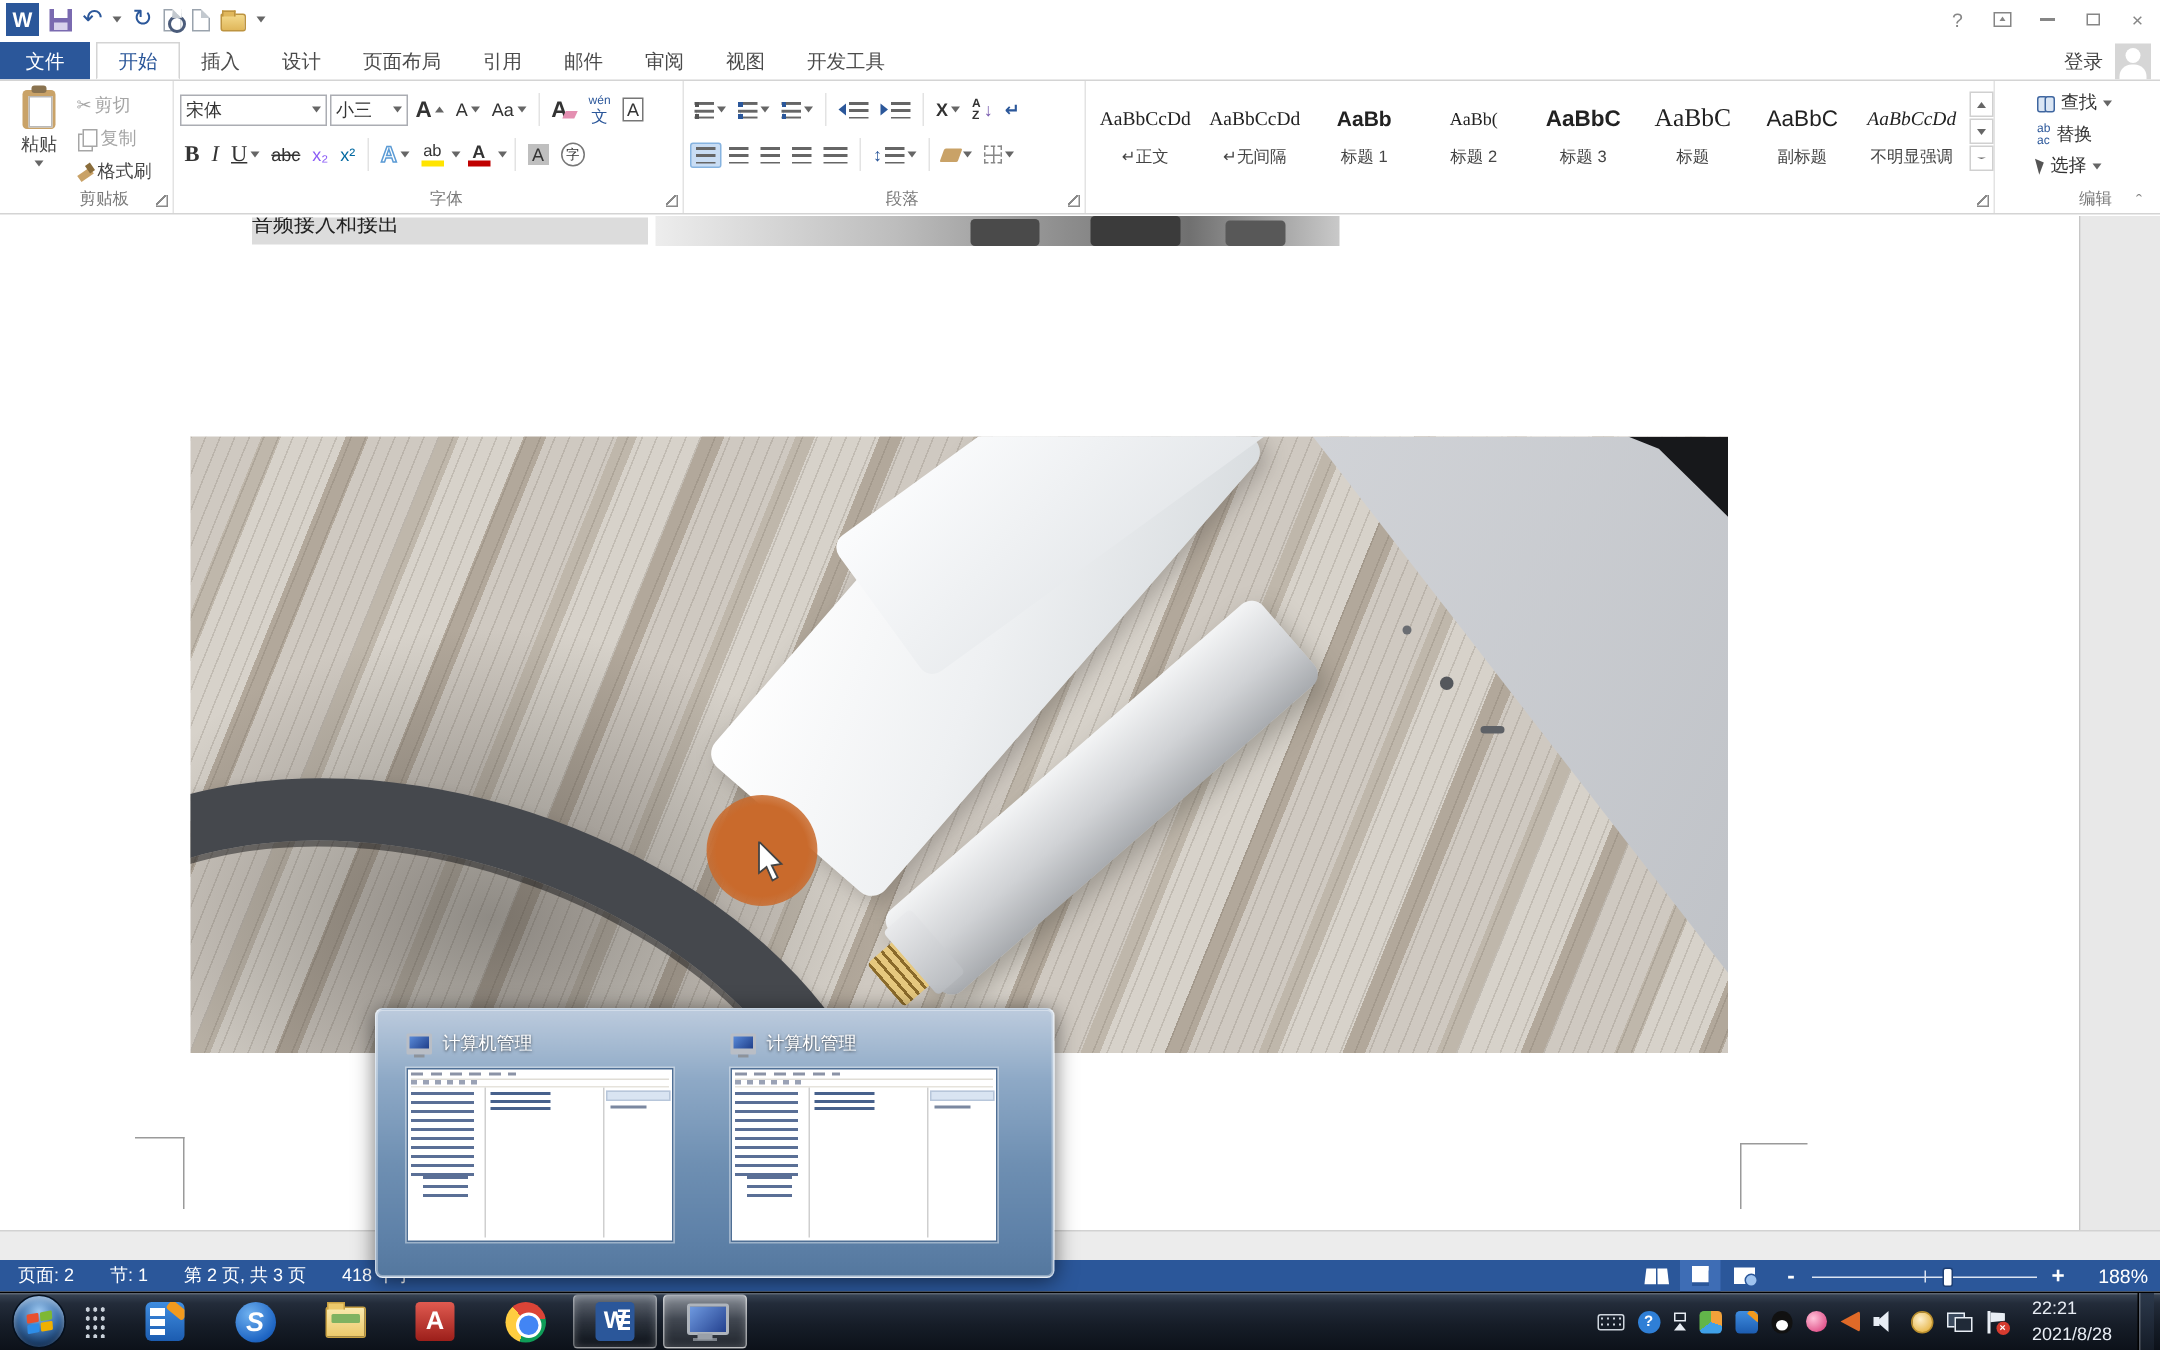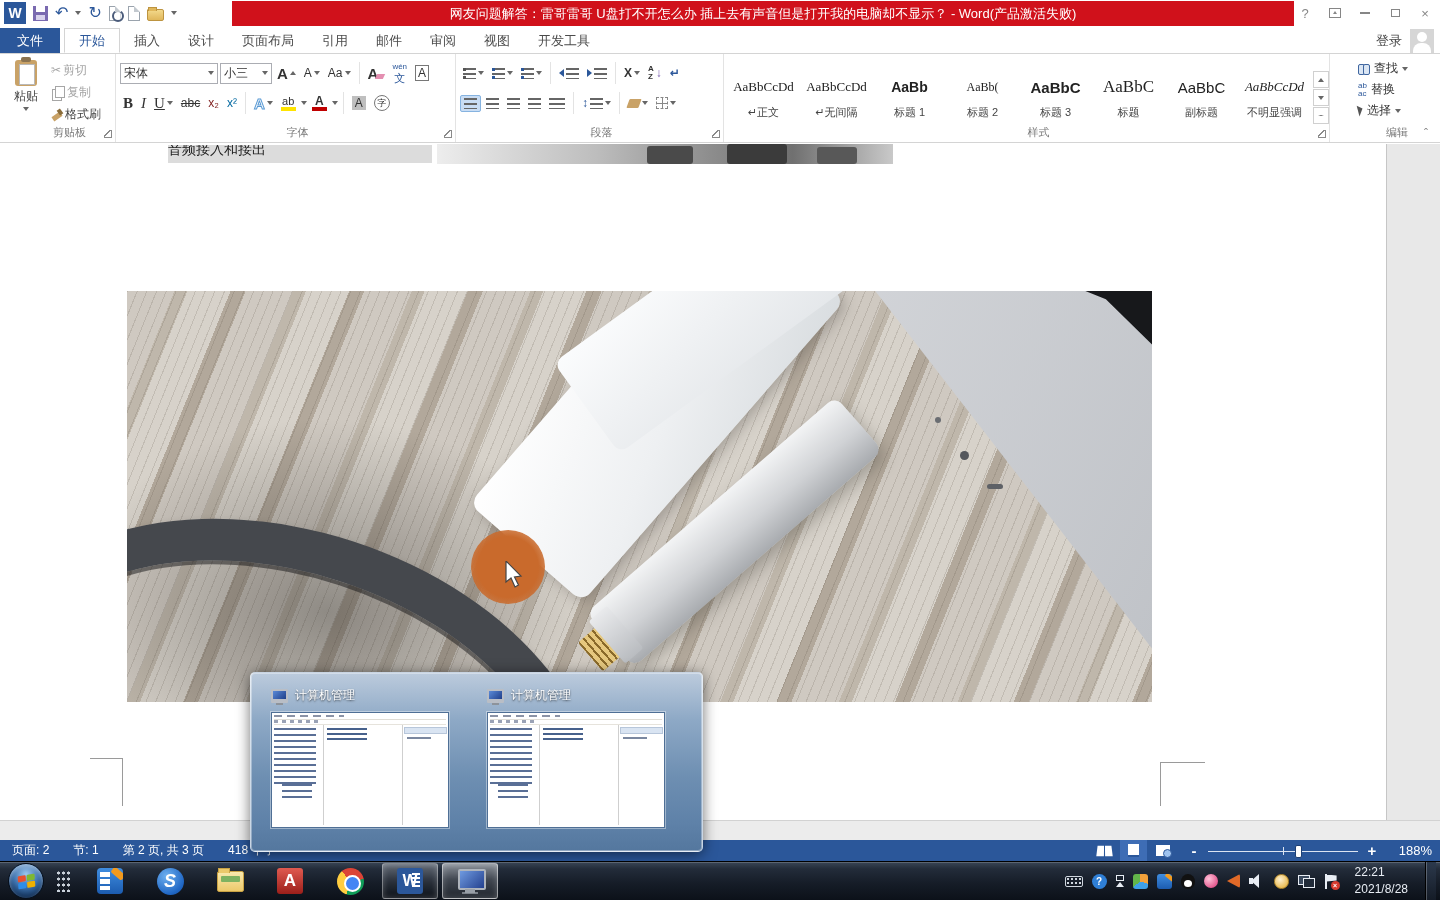--- a/index.html
+++ b/index.html
@@ -78,21 +78,21 @@
   .ic-lines { display:inline-block; width:13px; height:11px; background:repeating-linear-gradient(180deg,#666 0 2px,transparent 2px 5px); }
   .ic-bul { border-left:3px dotted #555; padding-left:3px; }
   .ic-num { border-left:3px dotted #2b579a; padding-left:3px; }
   .tri-l { width:0; height:0; border-top:4px solid transparent; border-bottom:4px solid transparent; border-right:5px solid #2b579a; display:inline-block; }
   .tri-r { width:0; height:0; border-top:4px solid transparent; border-bottom:4px solid transparent; border-left:5px solid #2b579a; display:inline-block; }
   .sortAZ { display:inline-flex; flex-direction:column; font-size:8px; line-height:1; color:#333; font-weight:bold; }
   .active-toggle { background:#c9ddf4; border:1px solid #86b3e0; }
   .ic-bucket { display:inline-block; width:12px; height:9px; background:#c9a267; transform:skewX(-20deg); border-radius:1px; }
   .ic-border4 { display:inline-block; width:12px; height:12px; border:1px dashed #888; background:linear-gradient(#888,#888) center/100% 1px no-repeat, linear-gradient(#888,#888) center/1px 100% no-repeat; }
   
-  .g-styles { width:606px; display:flex;align-items:flex-end; }
+  .g-styles { width:606px; display:flex; }
   .chips { display:flex; gap:2px; padding-top:2px; }
   .chip { width:71px; height:56px; border:1px solid transparent; border-radius:2px; display:flex; flex-direction:column; justify-content:flex-end; align-items:center; overflow:hidden; }
   .chip .prev { font-family:"Liberation Serif",serif; font-size:13px; color:#222; white-space:nowrap; flex:1; display:flex; align-items:center; }
   .chip .nm { font-size:11px; color:#444; padding-bottom:3px; white-space:nowrap; }
   .chip.h1 .prev { font-size:14px; font-weight:bold; font-family:"Liberation Sans",sans-serif; }
   .chip.h2 .prev { font-size:12px; }
   .chip.h3 .prev { font-size:15px; font-weight:bold; font-family:"Liberation Sans",sans-serif; }
   .chip.tt .prev { font-size:17px; }
   .chip.st .prev { font-size:15px; font-family:"Liberation Sans",sans-serif; }
   .chip.em .prev { font-style:italic; }
@@ -245,21 +245,20 @@
     <span class="logo">W</span>
     <span class="i-save"></span>
     <span class="i-undo">↶</span>
       <span class="car"></span>
     <span class="i-redo">↻</span>
     <span class="i-page i-preview"></span>
     <span class="i-page"></span>
     <span class="i-open"></span>
     <span class="car"></span>
   </div>
-  <div class="banner">网友问题解答：雷哥雷哥 U盘打不开怎么办 插上去有声音但是打开我的电脑却不显示？ - Word(产品激活失败)</div>
   <div class="winctl">
     <div>?</div>
     <div>
         <span class="ic-ribopt"></span>
       </div>
     <div>
         <span class="ic-min"></span>
       </div>
     <div>
         <span class="ic-rest"></span>
@@ -354,21 +353,21 @@
           <i class="bi">I</i>
         </span>
       <span class="sbtn">
           <span class="bi" style="text-decoration:underline">U</span>
           <span class="car"></span>
         </span>
       <span class="sbtn">
           <span style="text-decoration:line-through;color:#333">abc</span>
         </span>
       <span class="sbtn">
-          <span style="color:#7f1d1d">x₂</span>
+          <span style="color:#8b5cf6">x₂</span>
         </span>
       <span class="sbtn">
           <span style="color:#0369a1">x²</span>
         </span>
       <span class="sep"></span>
       <span class="sbtn">
           <span class="outlineA">A</span>
           <span class="car"></span>
         </span>
       <span class="sbtn stack">
@@ -507,21 +506,20 @@
       <div>
           <span class="car-up"></span>
         </div>
       <div>
           <span class="car"></span>
         </div>
       <div>
           <span class="car more-line"></span>
         </div>
     </div>
-    <div class="glabel">样式</div>
     <div class="launch"></div>
   </div>
 
   <div class="group g-edit" style="border-right:none">
     <div class="erow">
         <span class="ic-bino"></span>
         <span>查找</span>
         <span class="car"></span>
       </div>
     <div class="erow">

